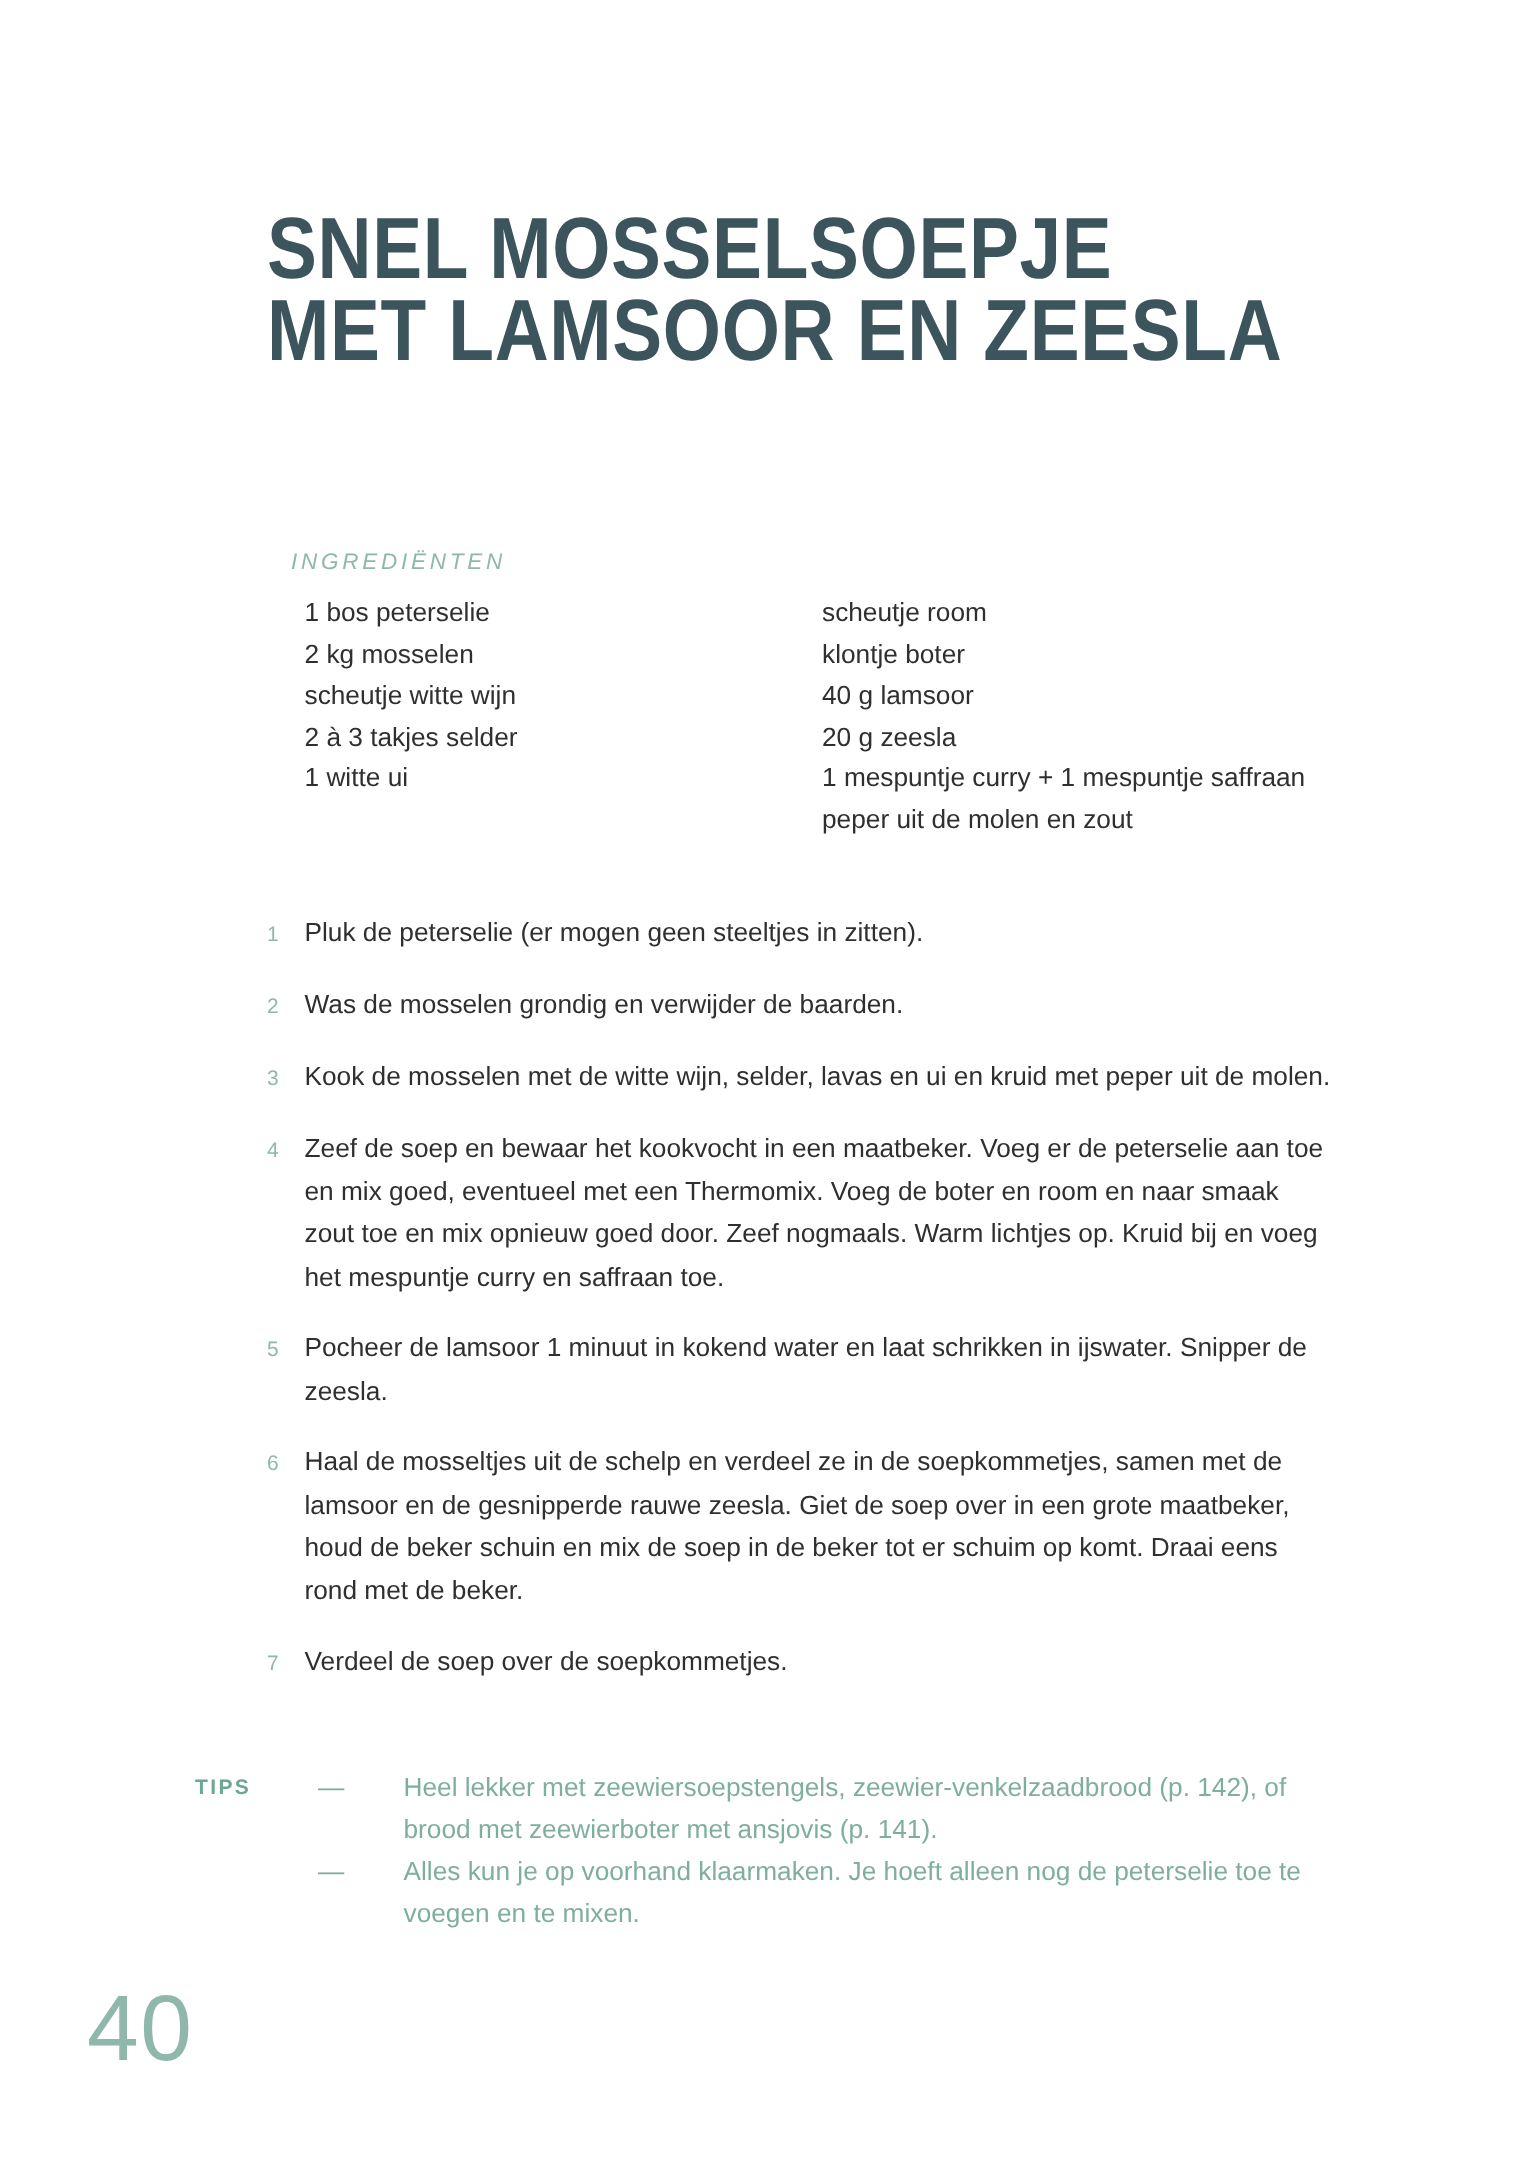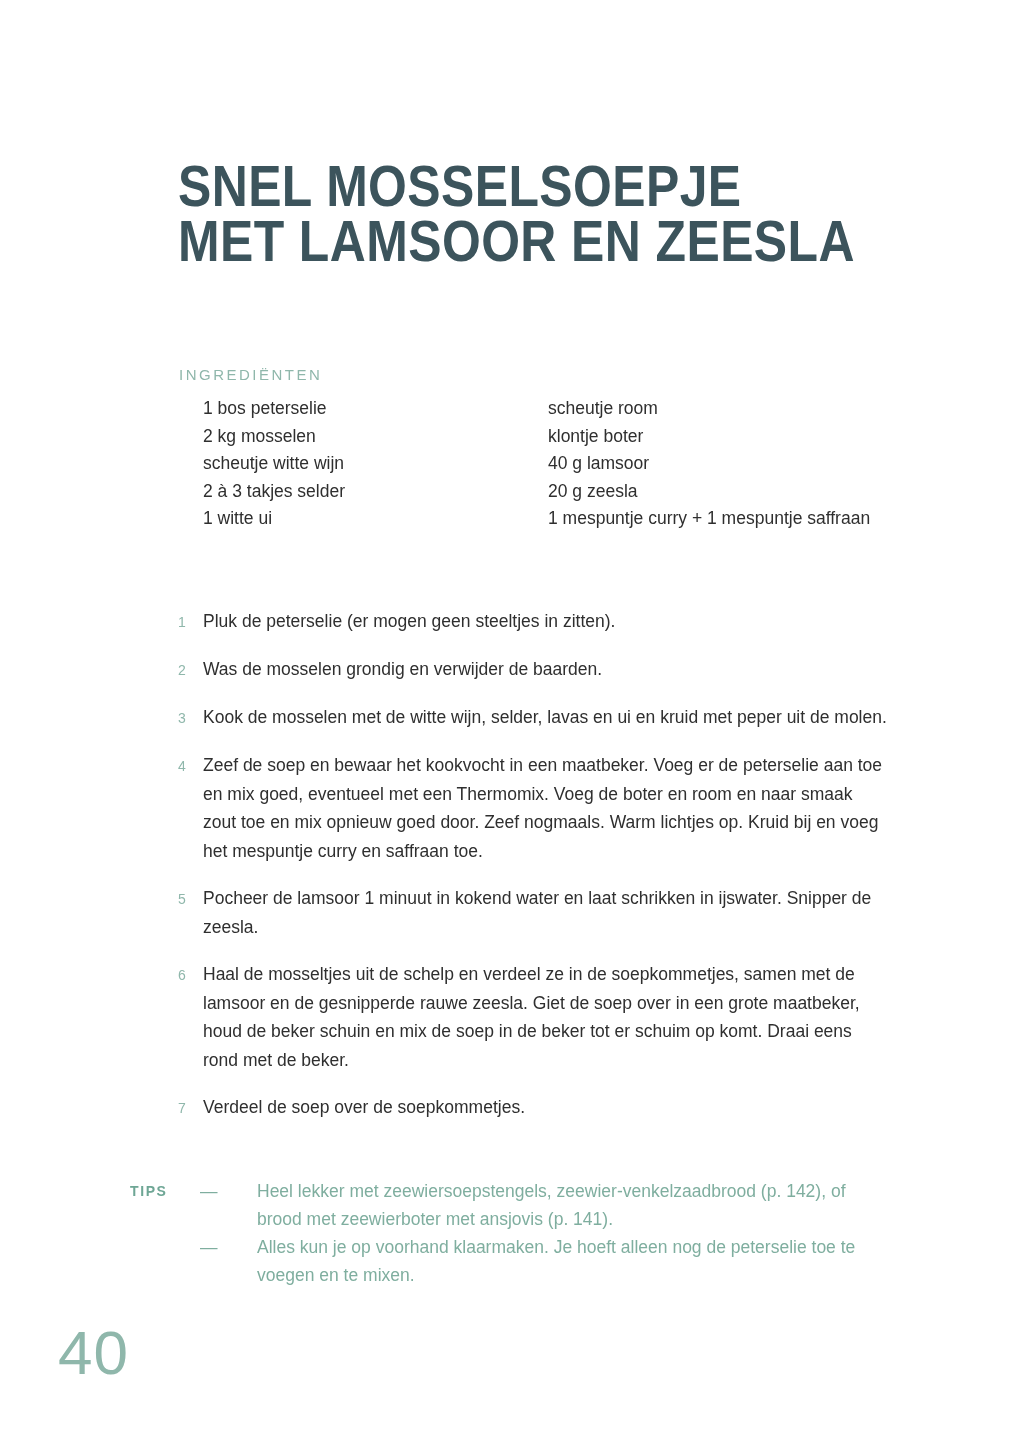--- a/index.html
+++ b/index.html
@@ -20,21 +20,20 @@
     position: absolute;
     inset: 0;
   }
 
   
   .title-block {
     position: absolute;
     left: 178px;
     top: 138px;
     width: 720px;
-    margin-top: 20px;
   }
   .recipe-title {
     margin: 0;
     color: #3c545c;
     font-family: "Liberation Sans Narrow", "Liberation Sans", sans-serif;
     font-weight: bold;
     font-size: 58px;
     line-height: 0.95;
     letter-spacing: 0.5px;
     text-transform: uppercase;
@@ -60,21 +59,22 @@
     left: 178px;
     top: 366px;
     width: 715px;
   }
   .section-label {
     color: #8fb7ab;
     font-size: 15px;
     font-weight: normal;
     letter-spacing: 2.5px;
     text-transform: uppercase;
-    margin: 0 0 12px 1px;
+    margin: 0 0 12px 16px;
+    font-style: italic;
   }
   .ingredient-columns {
     display: flex;
     padding-left: 25px;
   }
   .ing-col {
     width: 50%;
   }
   .ing-col.right {
     width: 50%;
@@ -113,20 +113,21 @@
     line-height: 28.5px;
   }
 
   
   .tips {
     position: absolute;
     left: 130px;
     top: 1178px;
     width: 760px;
     display: flex;
+    gap: 12px;
   }
   .tips-label {
     flex: 0 0 52px;
     color: #6ea695;
     font-size: 14px;
     font-weight: bold;
     letter-spacing: 1.6px;
     text-transform: uppercase;
     line-height: 27px;
   }
@@ -182,20 +183,21 @@
         <div class="ing-item">scheutje witte wijn</div>
         <div class="ing-item">2 à 3 takjes selder</div>
         <div class="ing-item">1 witte ui</div>
       </div>
       <div class="ing-col right">
         <div class="ing-item">scheutje room</div>
         <div class="ing-item">klontje boter</div>
         <div class="ing-item">40 g lamsoor</div>
         <div class="ing-item">20 g zeesla</div>
         <div class="ing-item">1 mespuntje curry + 1 mespuntje saffraan</div>
+        <div class="ing-item">peper uit de molen en zout</div>
       </div>
     </div>
   </div>
 
   <div class="steps">
     <div class="step">
       <div class="step-num">1</div>
       <div class="step-text">Pluk de peterselie (er mogen geen steeltjes in zitten).</div>
     </div>
     <div class="step">

